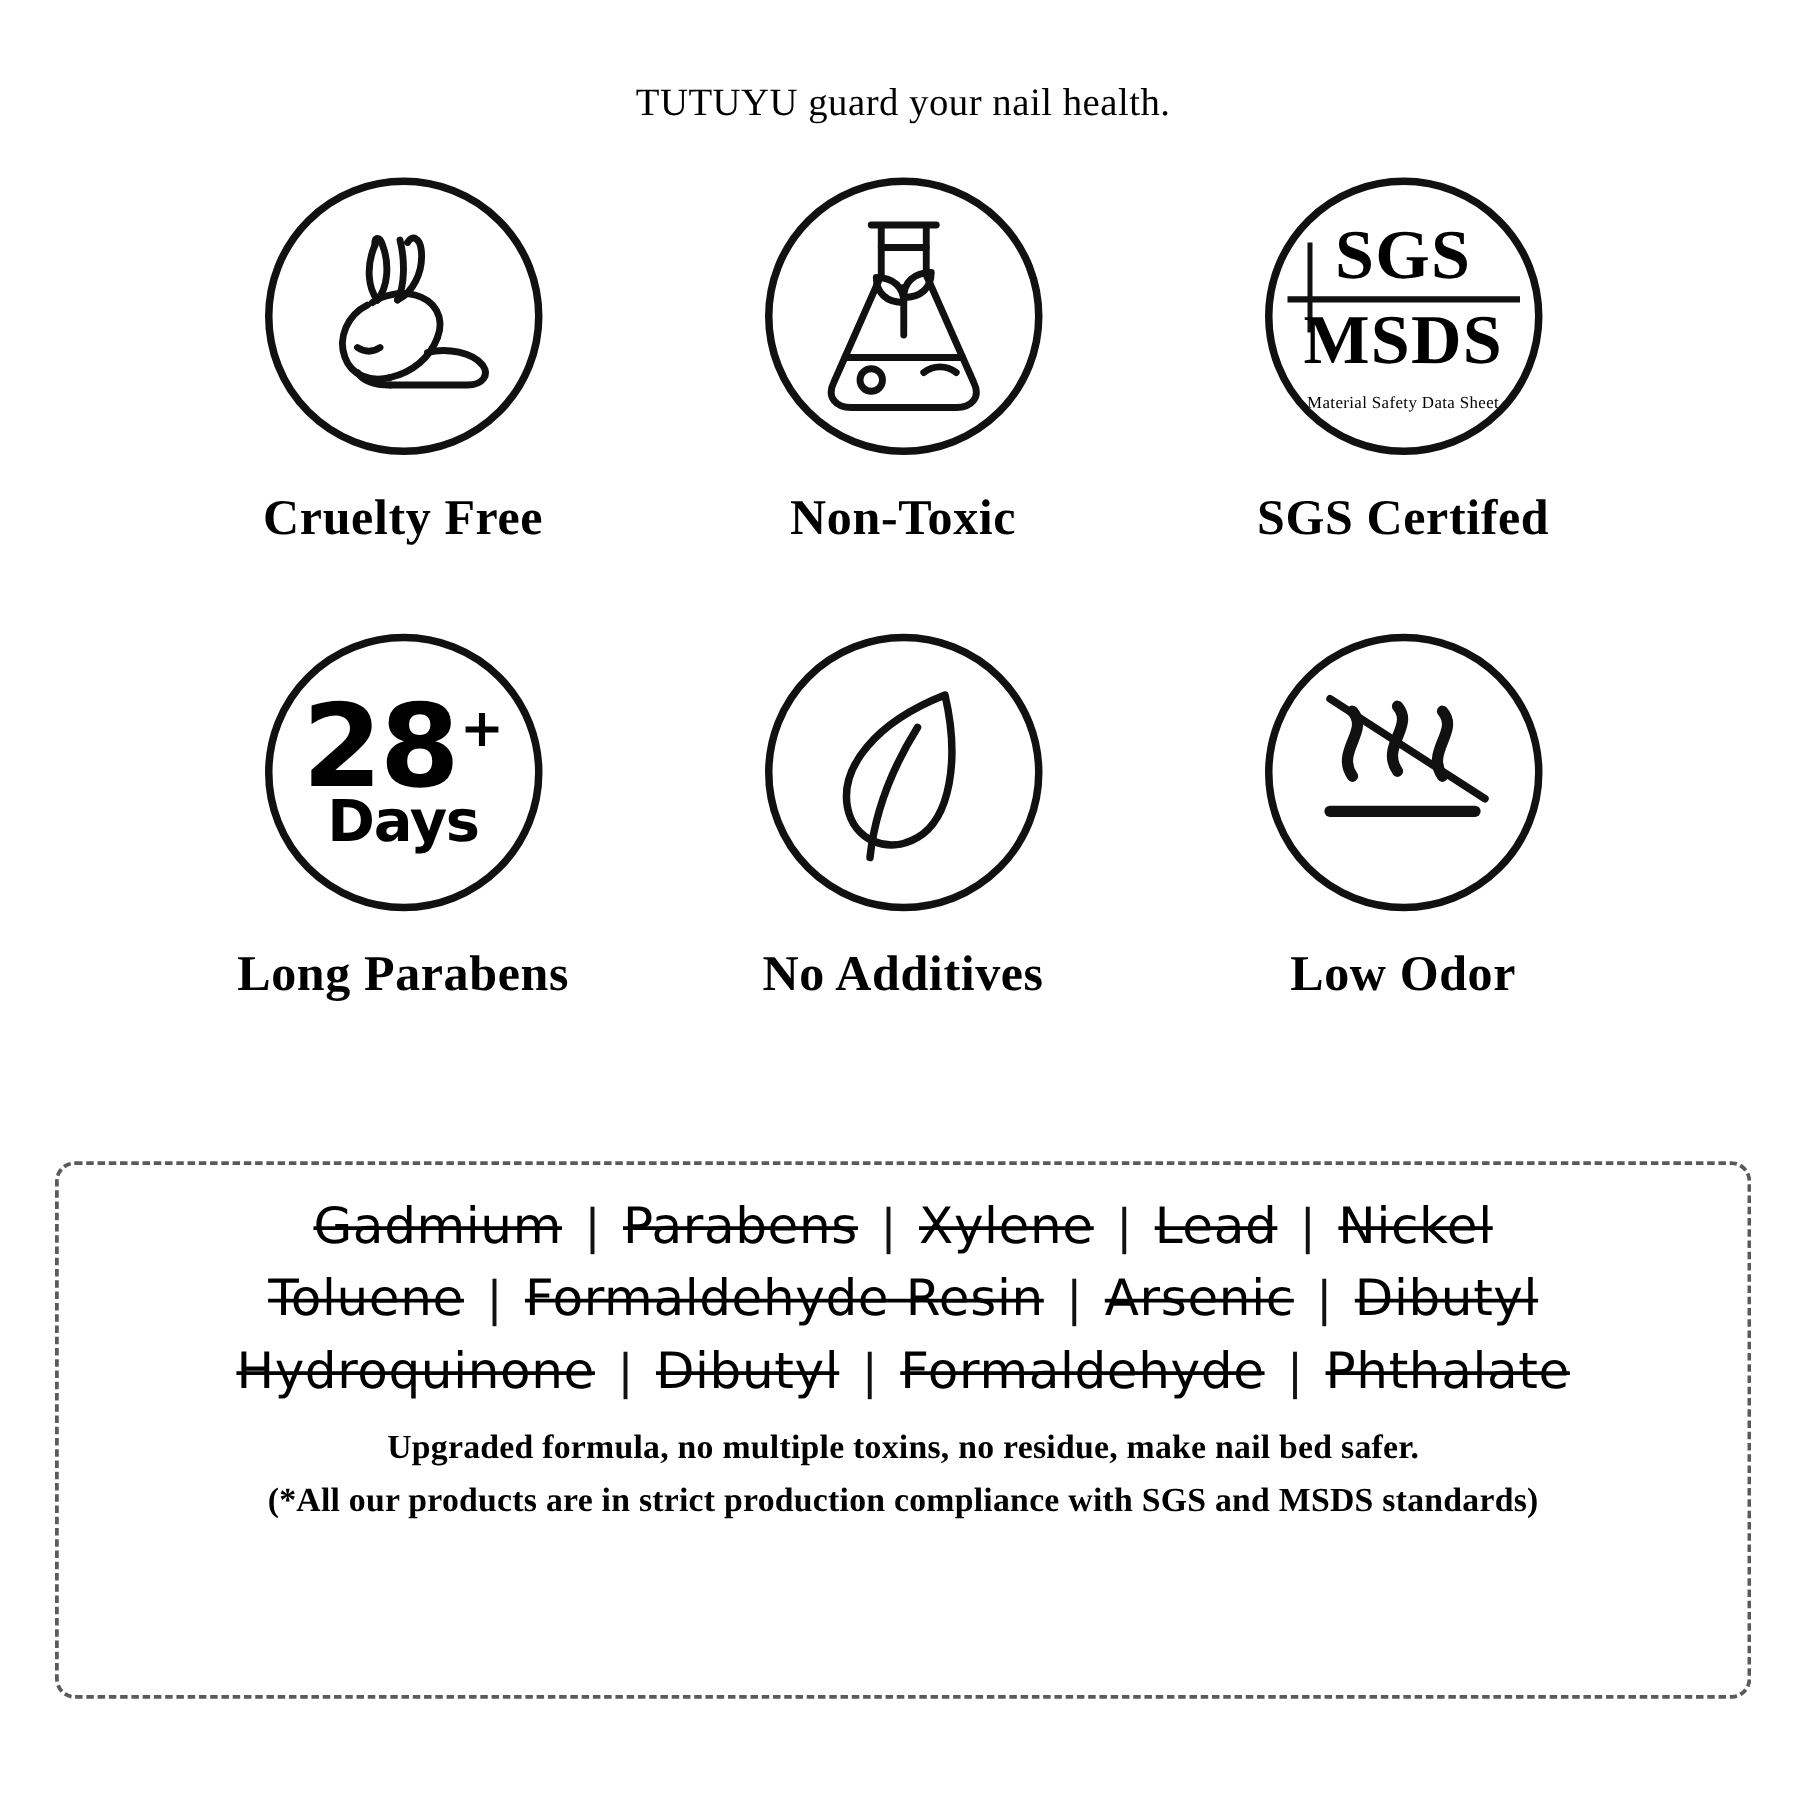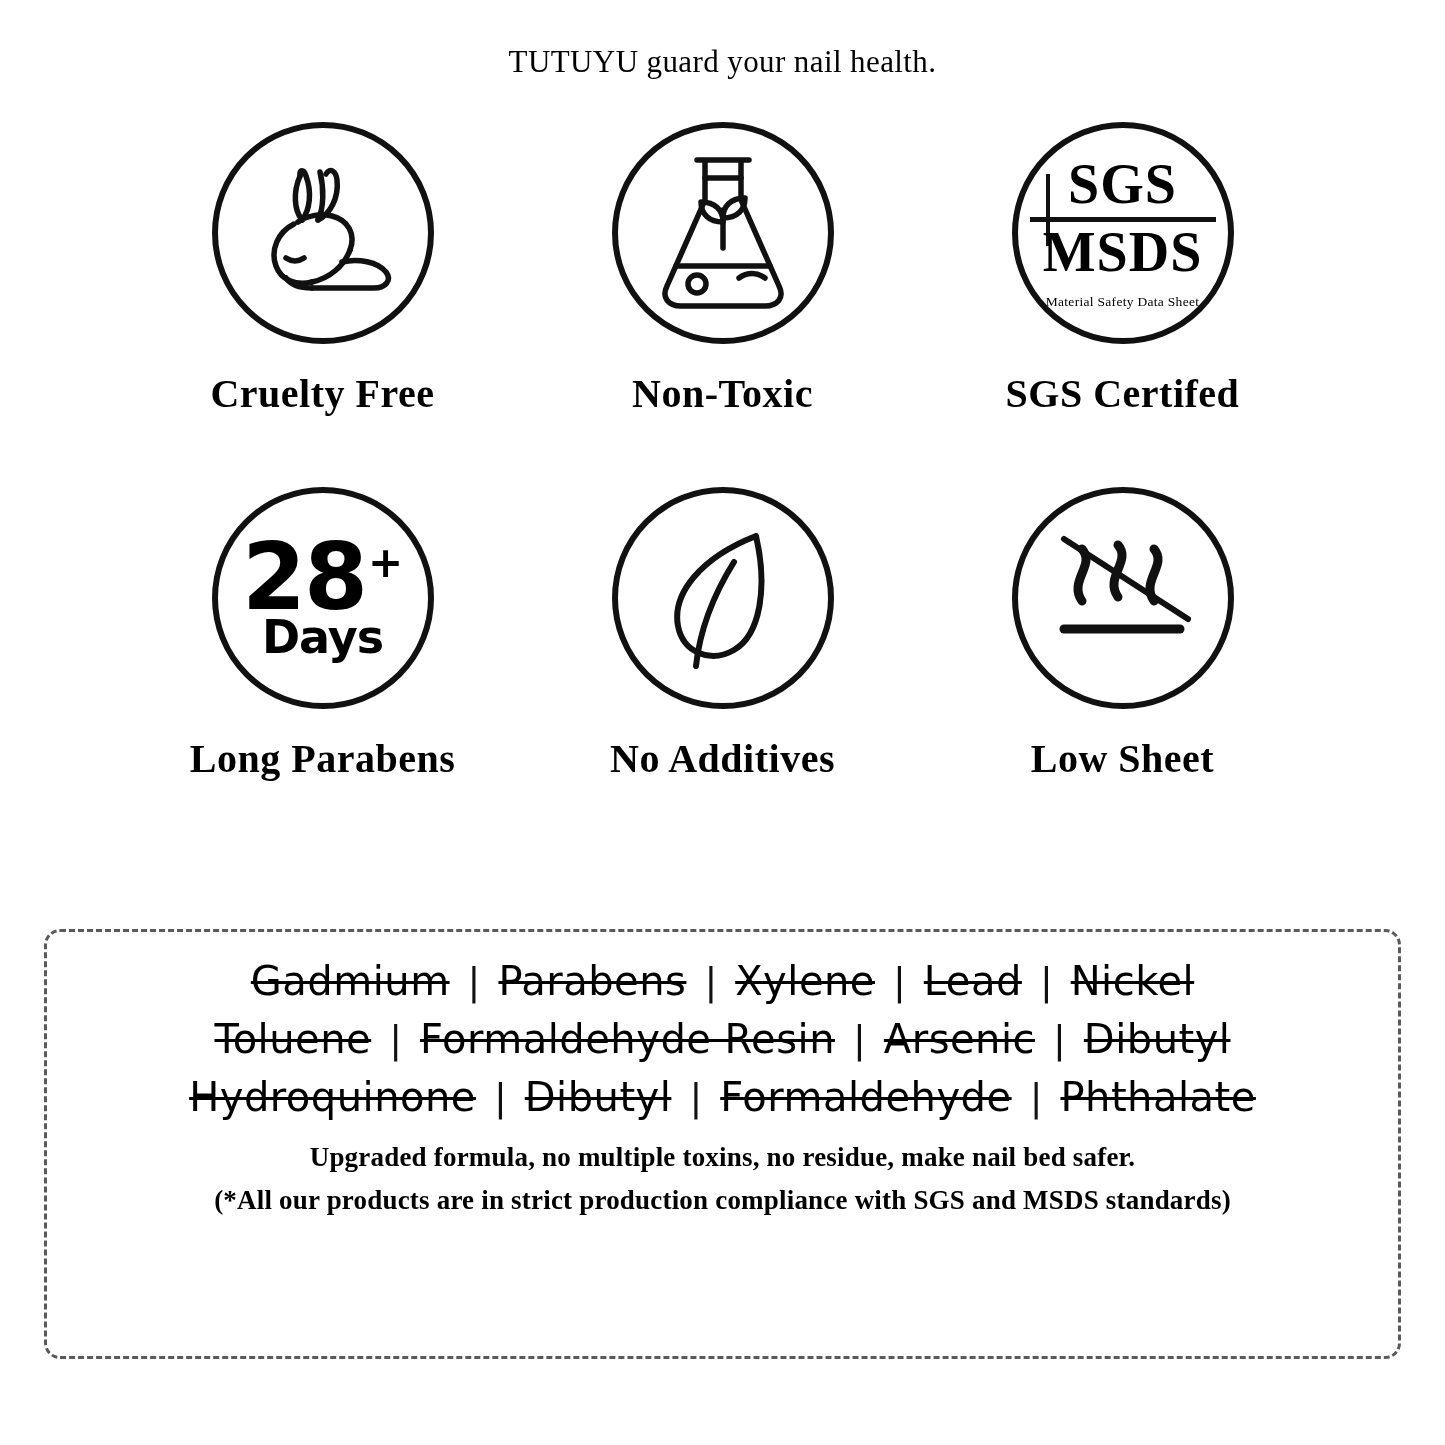--- a/index.html
+++ b/index.html
@@ -30,20 +30,21 @@
     font-family: "Liberation Serif", serif;
     font-weight: bold;
     font-size: 66px;
     letter-spacing: 1.5px;
     line-height: 1.1;
     margin: 0;
   }
   .subtitle {
     font-family: "Liberation Serif", serif;
     font-size: 31px;
+    margin-top: 20px;
     letter-spacing: 0.4px;
   }
 
   
   .grid {
     margin: 42px auto 0 auto;
     width: 1200px;
     display: grid;
     grid-template-columns: repeat(3, 1fr);
     grid-row-gap: 70px;
@@ -311,21 +312,21 @@
             <g fill="none" stroke="#111" stroke-width="9" stroke-linecap="round" stroke-linejoin="round">
               <path d="M44 26 C58 42 30 58 44 78"></path>
               <path d="M80 22 C94 38 66 54 80 74"></path>
               <path d="M116 26 C130 42 102 58 116 78"></path>
               <path d="M26 106 L142 106"></path>
               <path d="M26 16 L150 96" stroke-width="6"></path>
             </g>
           </svg>
         </span>
       </div>
-      <div class="cell-label">Low Sheet</div>
+      <div class="cell-label">Low Odor</div>
     </div>
 
   </div>
 
   <div class="panel">
 
     <div class="tox-row">
       <span class="tox">Gadmium</span>
       <span class="sep">|</span>
       <span class="tox">Parabens</span>

